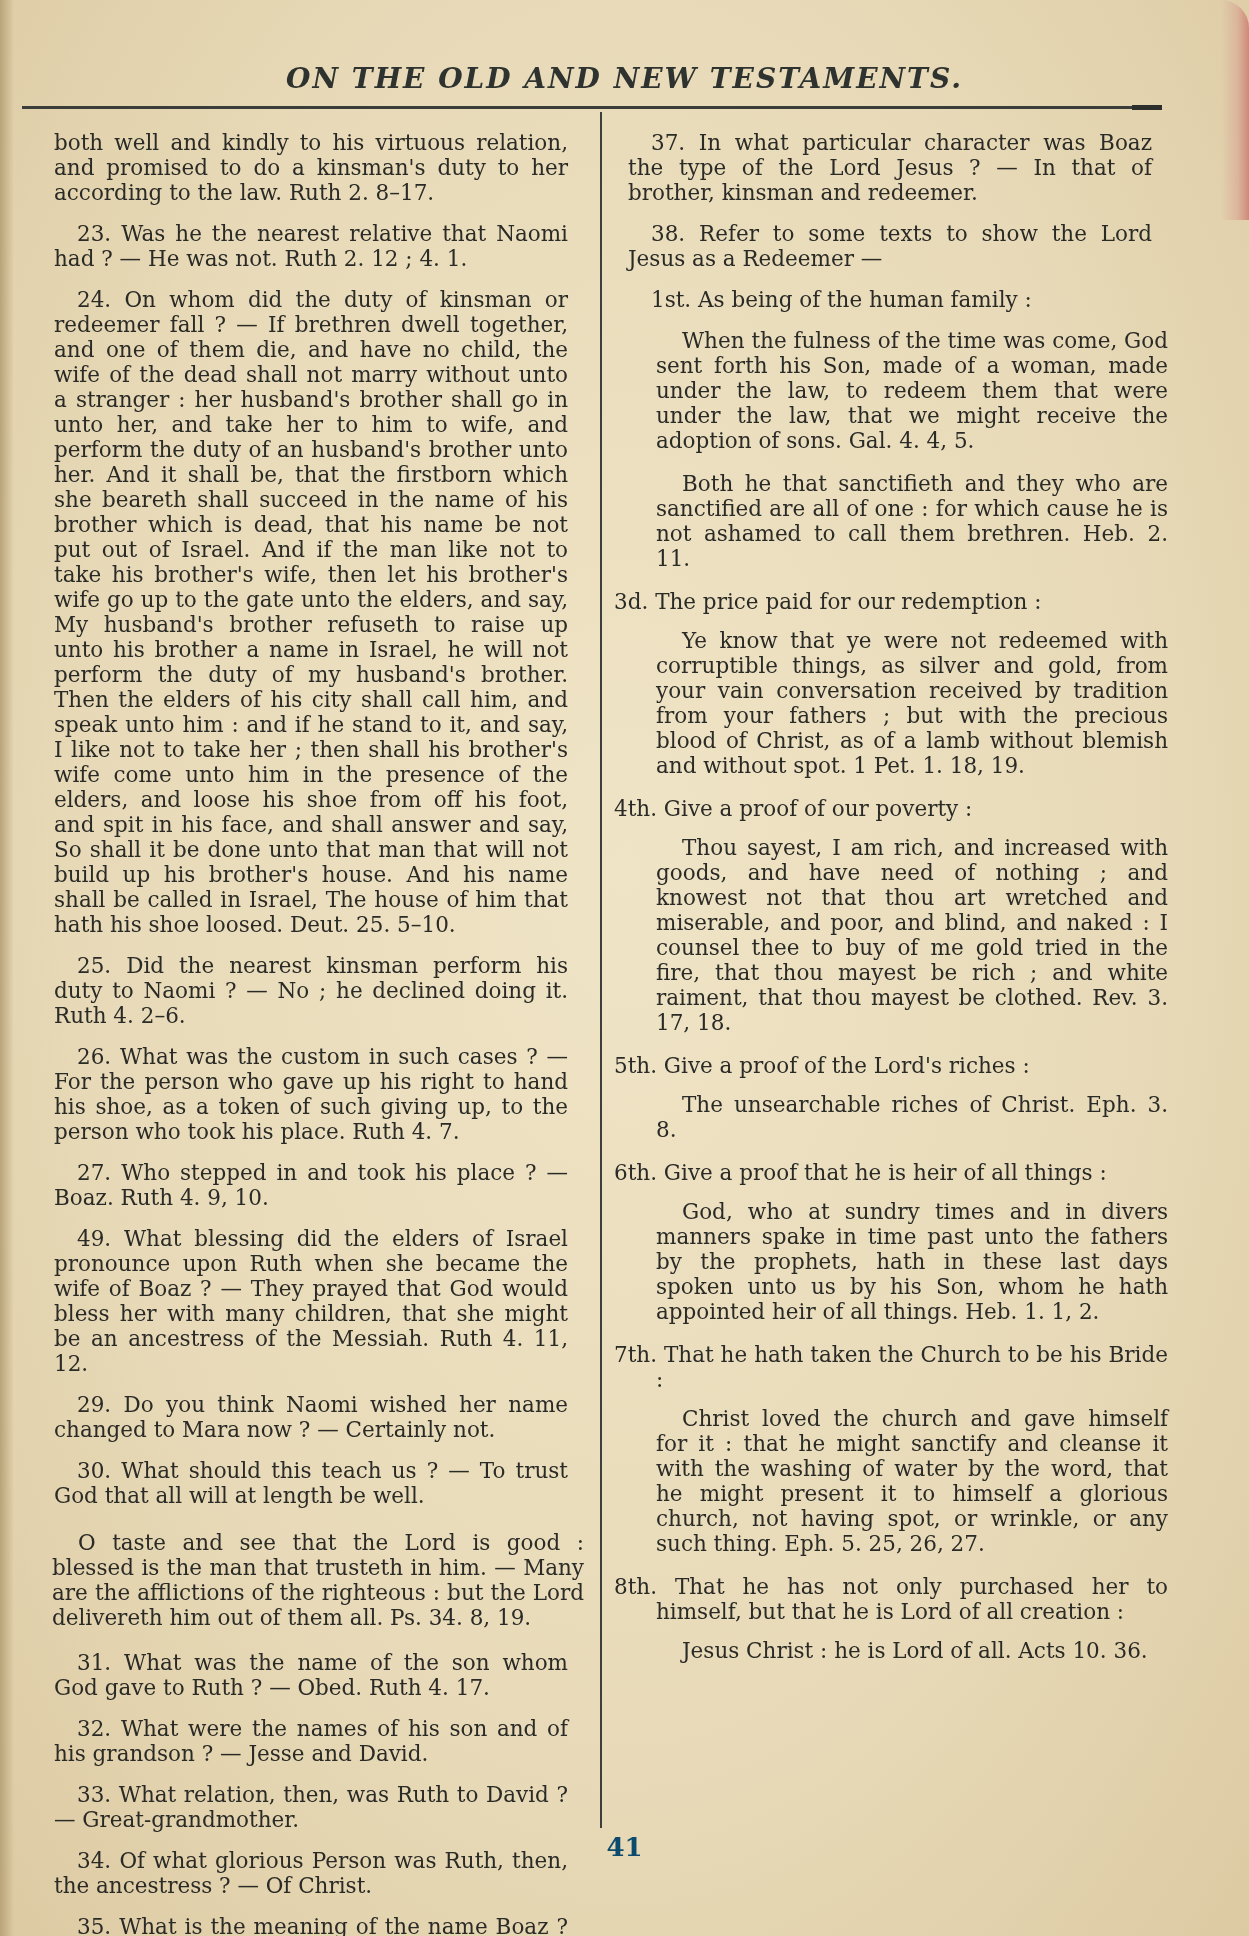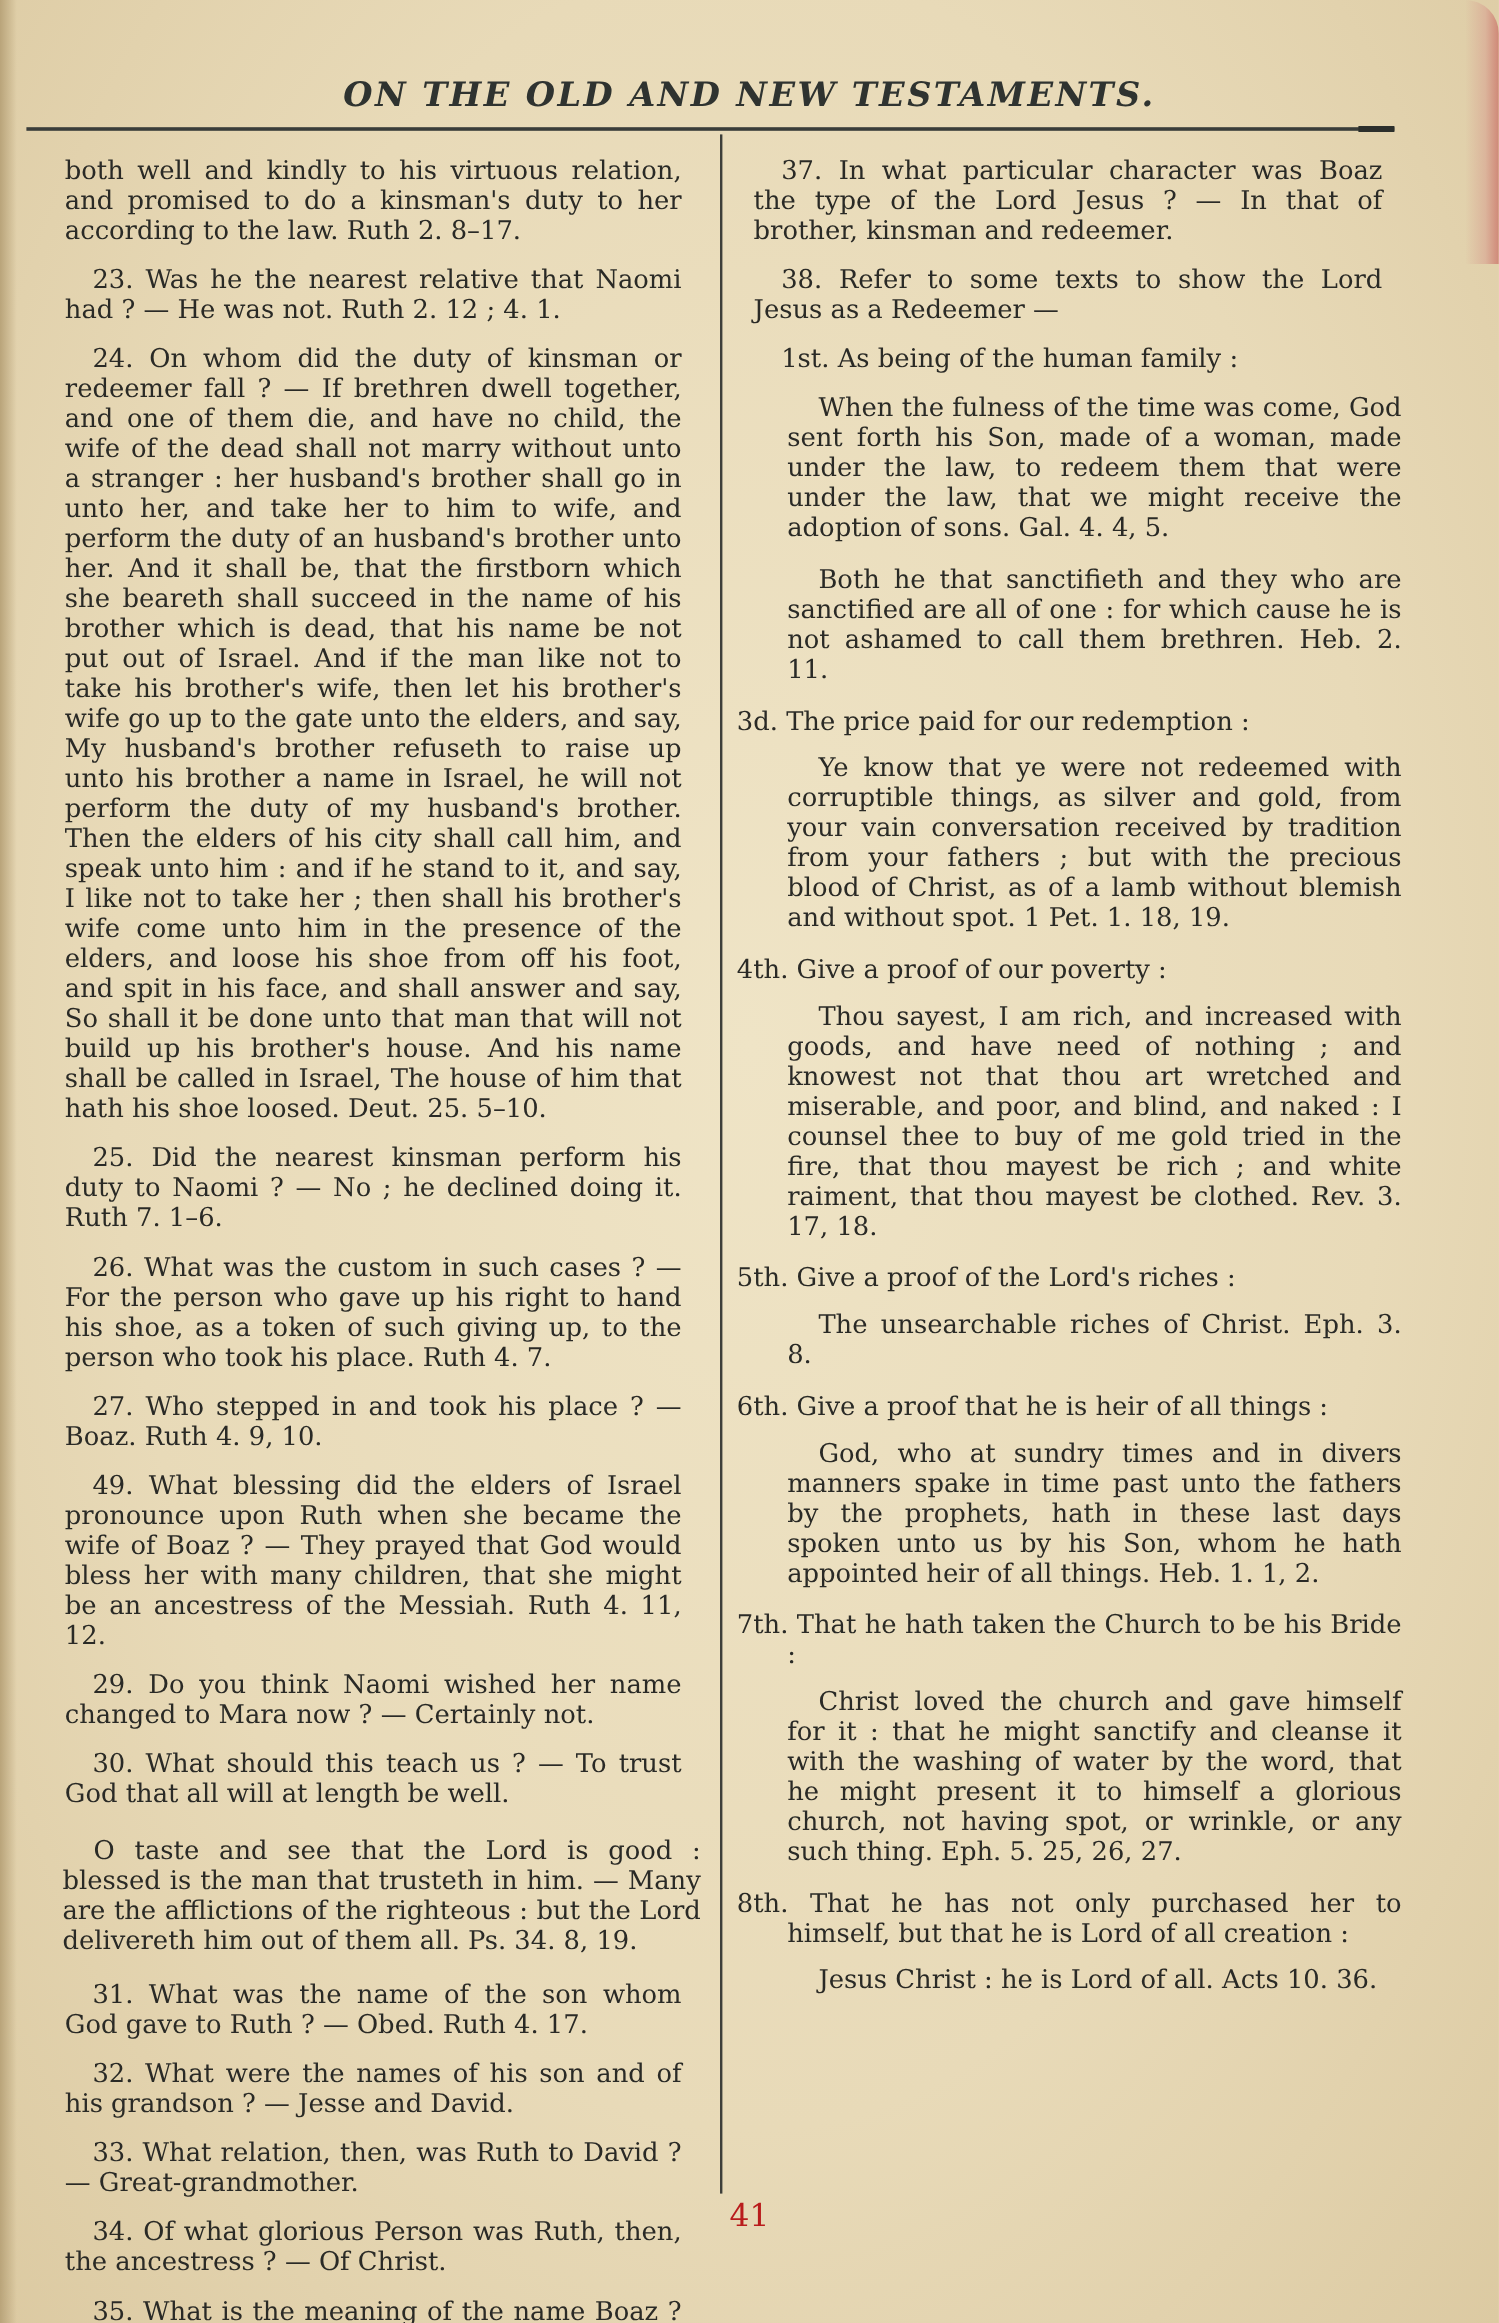--- a/index.html
+++ b/index.html
@@ -52,41 +52,41 @@
   .quote-right {
     margin: 14px 0 18px 44px;
     text-indent: 26px;
   }
   .heading-item {
     margin: 0; padding-left: 44px; text-indent: -42px;
   }
   .italic { }
   .page-number {
     position: absolute; top: 1832px; left: 0; width: 1249px; text-align: center;
-    font-weight: normal; font-size: 26px; color: #b91c1c;
+    font-weight: bold; font-size: 26px; color: #0c4a6e;
   }
 </style>
 </head>
 <body>
 
 <div class="page-edge-left"></div>
 <div class="page-edge-right"></div>
 
 <div class="running-head">ON THE OLD AND NEW TESTAMENTS.</div>
 <div class="head-rule">
     <div class="thick"></div>
   </div>
 <div class="col-rule"></div>
 
 <div class="col col-left">
   <p class="para noindent">both well and kindly to his virtuous relation, and promised to do a kinsman's duty to her according to the law.  Ruth 2. 8–17.</p>
 
   <p class="para"><span>23.</span> <span>Was he the nearest relative that Naomi had ? — He was not.  Ruth 2. 12 ; 4. 1.</span></p>
   <p class="para"><span>24.</span> <span>On whom did the duty of kinsman or redeemer fall ? — If brethren dwell together, and one of them die, and have no child, the wife of the dead shall not marry without unto a stranger : her husband's brother shall go in unto her, and take her to him to wife, and perform the duty of an husband's brother unto her.  And it shall be, that the firstborn which she beareth shall succeed in the name of his brother which is dead, that his name be not put out of Israel.  And if the man like not to take his brother's wife, then let his brother's wife go up to the gate unto the elders, and say, My husband's brother refuseth to raise up unto his brother a name in Israel, he will not perform the duty of my husband's brother. Then the elders of his city shall call him, and speak unto him : and if he stand to it, and say, I like not to take her ; then shall his brother's wife come unto him in the presence of the elders, and loose his shoe from off his foot, and spit in his face, and shall answer and say, So shall it be done unto that man that will not build up his brother's house.  And his name shall be called in Israel, The house of him that hath his shoe loosed.  Deut. 25. 5–10.</span></p>
-  <p class="para"><span>25.</span> <span>Did the nearest kinsman perform his duty to Naomi ? — No ; he declined doing it. Ruth 7. 1–6.</span></p>
+  <p class="para"><span>25.</span> <span>Did the nearest kinsman perform his duty to Naomi ? — No ; he declined doing it. Ruth 4. 2–6.</span></p>
   <p class="para"><span>26.</span> <span>What was the custom in such cases ? — For the person who gave up his right to hand his shoe, as a token of such giving up, to the person who took his place.  Ruth 4. 7.</span></p>
   <p class="para"><span>27.</span> <span>Who stepped in and took his place ? — Boaz.  Ruth 4. 9, 10.</span></p>
   <p class="para"><span>49.</span> <span>What blessing did the elders of Israel pronounce upon Ruth when she became the wife of Boaz ? — They prayed that God would bless her with many children, that she might be an ancestress of the Messiah.  Ruth 4. 11, 12.</span></p>
   <p class="para"><span>29.</span> <span>Do you think Naomi wished her name changed to Mara now ? — Certainly not.</span></p>
   <p class="para"><span>30.</span> <span>What should this teach us ? — To trust God that all will at length be well.</span></p>
 
   <p class="quote">O taste and see that the Lord is good : blessed is the man that trusteth in him. — Many are the afflictions of the righteous : but the Lord delivereth him out of them all. Ps. 34. 8, 19.</p>
 
   <p class="para"><span>31.</span> <span>What was the name of the son whom God gave to Ruth ? — Obed.  Ruth 4. 17.</span></p>
   <p class="para"><span>32.</span> <span>What were the names of </span><span class="italic">his</span><span> son and of his grandson ? — Jesse and David.</span></p>

